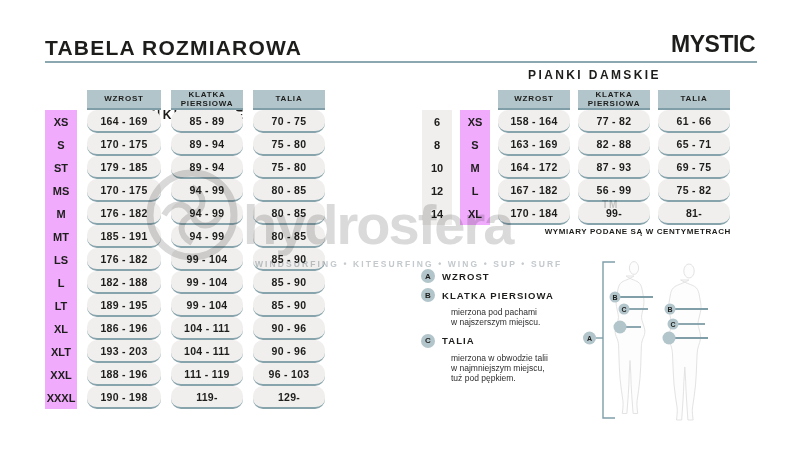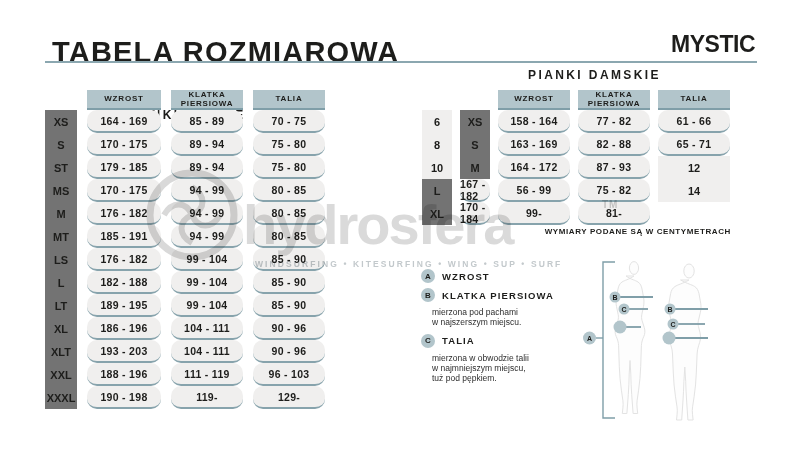--- a/index.html
+++ b/index.html
@@ -2,47 +2,47 @@
 <html><head>
 <meta charset="utf-8">
 <style>
   * { box-sizing: border-box; margin: 0; padding: 0; }
   html,body { background:#ffffff; }
   .stage {
     position: relative; width: 800px; height: 459px; background: #ffffff;
     font-family: "Liberation Sans", sans-serif; color: #1d1d1b; overflow: hidden;
   }
   
-  .page-title { position:absolute; left:52px; top:36px; font-size:29px; font-weight:bold; letter-spacing:1.2px; }
+  .page-title { position:absolute; left:45px; top:36px; font-size:21px; font-weight:bold; letter-spacing:1.2px; }
   .brand-logo { position:absolute; right:45px; top:31px; font-size:23px; font-weight:bold; letter-spacing:-0.5px; transform:scaleY(1.05); }
   .title-rule { position:absolute; left:45px; right:43px; top:61px; height:2px; background:#8ba7b0; }
   
   .section-title { position:absolute; top:68px; font-size:12px; font-weight:bold; letter-spacing:2.4px; text-align:center; }
   .section-title.men { left:45px; width:280px;margin-top:40px; }
   .section-title.women { left:438px; width:313px; }
   
   .tbl { position:absolute; display:grid; column-gap:10px; row-gap:0; }
   .tbl.men { left:45px; top:90px; grid-template-columns:32px 74px 72px 72px; grid-template-rows:20px repeat(13,23px); }
   .tbl.women { left:422px; top:90px; grid-template-columns:30px 30px 72px 72px 72px; column-gap:8px; grid-template-rows:20px repeat(5,23px); }
   .th { background:#b2c5cb; border-bottom:2px solid #7f9ea8; display:flex; align-items:center; justify-content:center;
         text-align:center; font-size:8px; font-weight:bold; letter-spacing:0.8px; line-height:1.15; }
   .cell { background:#f0efee; border-bottom:2px solid #87a3ac; display:flex; align-items:center; justify-content:center;
           font-size:10.5px; font-weight:bold; letter-spacing:0.3px;border-radius:10px; }
-  .lbl { background:#737373; display:flex; align-items:center; justify-content:center; font-size:11px; font-weight:bold; }
+  .lbl { background:#f0abfc; display:flex; align-items:center; justify-content:center; font-size:11px; font-weight:bold; }
   .numlbl { background:#f0efee; display:flex; align-items:center; justify-content:center; font-size:11px; font-weight:bold; }
   .blank { background:transparent; }
   .units-note { position:absolute; left:422px; top:227px; width:309px; text-align:right;
                 font-size:8px; font-weight:bold; letter-spacing:0.6px; }
   
   .legend { position:absolute; left:421px; top:269px; width:175px; }
   .leg-item { display:flex; align-items:center; gap:7px; margin-bottom:5px; }
   .leg-circle { width:14px; height:14px; border-radius:50%; background:#b2c5cb; flex:0 0 auto;
                 display:flex; align-items:center; justify-content:center; font-size:8px; font-weight:bold; }
   .leg-title { font-size:9.5px; font-weight:bold; letter-spacing:1.1px; }
-  .leg-desc { margin:0 0 6px 11px; font-size:8.5px; line-height:1.22; color:#2d2d2d; white-space:pre-line; }
+  .leg-desc { margin:0 0 6px 30px; font-size:8.5px; line-height:1.22; color:#2d2d2d; white-space:pre-line; }
   
   .diagram { position:absolute; left:578px; top:250px; }
   
   .watermark { position:absolute; inset:0; pointer-events:none; mix-blend-mode:multiply; }
   .wm-name { position:absolute; left:243px; top:192px; font-size:56px; font-weight:bold; letter-spacing:-2px; color:#dadada; }
   .wm-tm { position:absolute; left:602px; top:199px; font-size:10px; font-weight:bold; color:#cfcfcf; letter-spacing:1px; }
   .wm-tagline { position:absolute; left:255px; top:259px; font-size:8.5px; font-weight:bold; letter-spacing:2.1px; color:#c3c9cc; }
   .wm-logo { position:absolute; left:145px; top:168px; }
 </style>
 </head>
@@ -144,20 +144,21 @@
     <div class="numlbl">8</div>
     <div class="lbl">S</div>
     <div class="cell">163 - 169</div>
     <div class="cell">82 - 88</div>
     <div class="cell">65 - 71</div>
 
     <div class="numlbl">10</div>
     <div class="lbl">M</div>
     <div class="cell">164 - 172</div>
     <div class="cell">87 - 93</div>
+    <div class="cell">69 - 75</div>
 
     <div class="numlbl">12</div>
     <div class="lbl">L</div>
     <div class="cell">167 - 182</div>
     <div class="cell">56 - 99</div>
     <div class="cell">75 - 82</div>
 
     <div class="numlbl">14</div>
     <div class="lbl">XL</div>
     <div class="cell">170 - 184</div>

